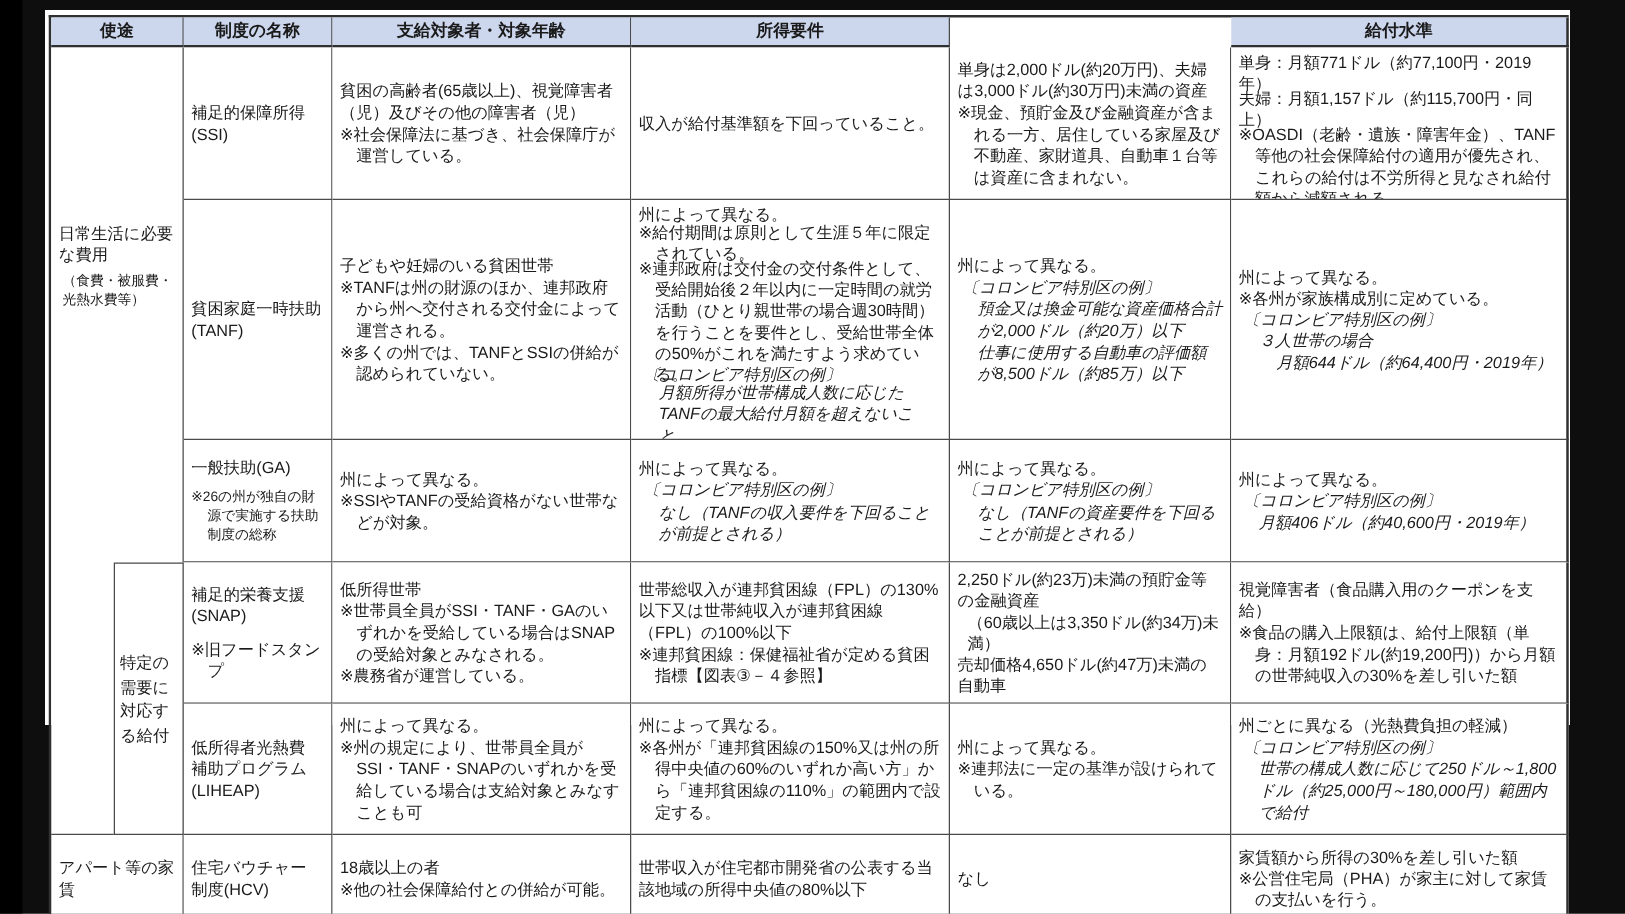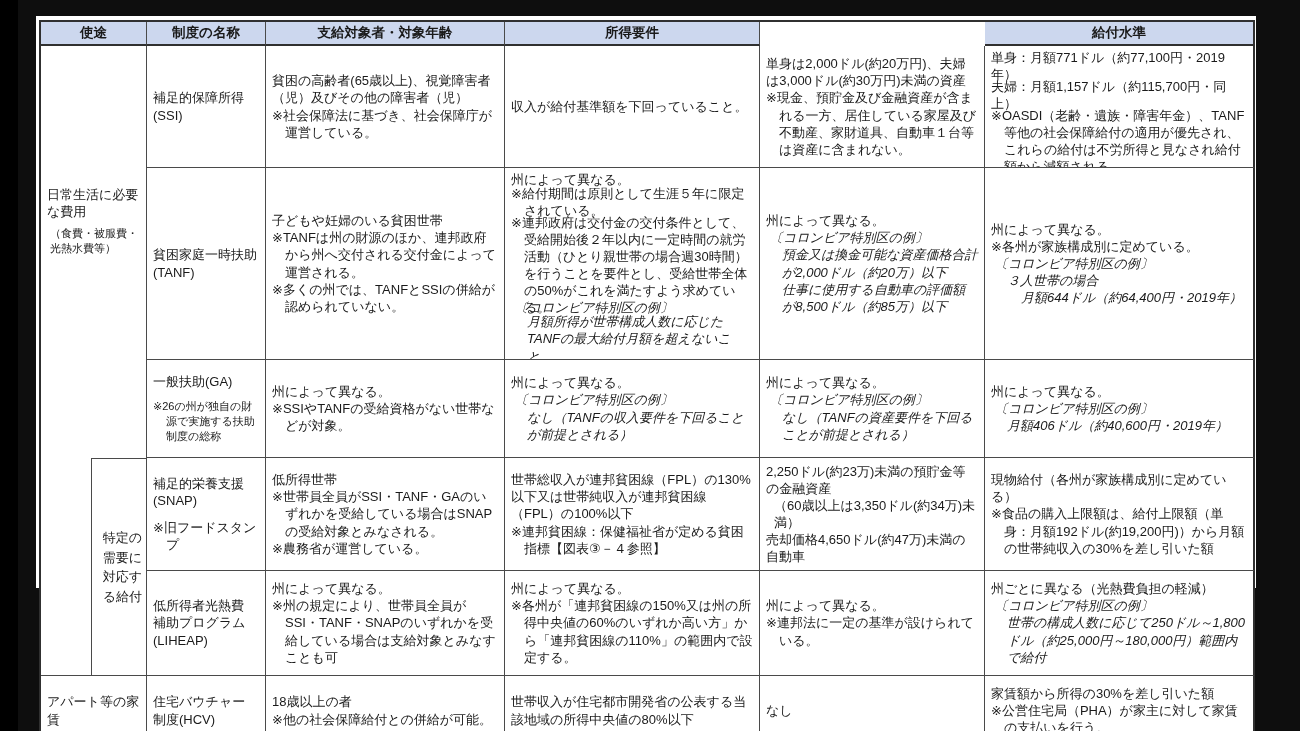--- a/index.html
+++ b/index.html
@@ -13,21 +13,21 @@
   *{margin:0;padding:0;box-sizing:border-box;}
   html,body{width:1300px;height:731px;overflow:hidden;}
   body{
     background:var(--canvas-bg);
     font-family:"Liberation Sans","DejaVu Sans",sans-serif;
     color:var(--ink);
     position:relative;
   }
   .edge-left{position:absolute;left:0;top:0;width:18px;height:731px;background:#000;}
   .page{
-    position:absolute;left:36px;top:16px;width:1220px;height:572px;
+    position:absolute;left:36px;top:8px;width:1220px;height:572px;
     background:var(--page-bg);
   }
   .tbl{
     position:absolute;left:3px;top:4px;
     display:grid;
     grid-template-columns:50px 56px 119px 239px 255px 225px 270px;
     grid-template-rows:24px 122px 192px 98px 113px 105px 71px;
     border-top:2px solid var(--border-strong);
     border-left:2px solid var(--border-strong);
     font-size:13px;
@@ -63,21 +63,20 @@
   .gap{margin-top:9px;}
   .use-main{font-size:13px;}
   .use-sub{font-size:11px;padding-left:3px;margin-top:6px;}
   
   .use-daily{justify-content:flex-start;padding-top:140px;z-index:0;}
   .use-specific{
     z-index:1;
     border:1px solid var(--border);
     padding:8px 4px;
     line-height:1.5;
-    text-align:right;
   }
   
   .g-h-use{grid-column:1/3;grid-row:1;}
   .g-h-name{grid-column:3/4;grid-row:1;}
   .g-h-target{grid-column:4/5;grid-row:1;}
   .g-h-income{grid-column:5/6;grid-row:1;}
   .g-h-asset{grid-column:6/7;grid-row:1;}
   .g-h-benefit{grid-column:7/8;grid-row:1;}
   .g-use-daily{grid-column:1/3;grid-row:2/7;}
   .g-use-specific{grid-column:2/3;grid-row:5/7;}
@@ -207,21 +206,21 @@
     <div class="cell c-income r-snap">
         <div class="ln">世帯総収入が連邦貧困線（FPL）の130%以下又は世帯純収入が連邦貧困線（FPL）の100%以下</div>
         <div class="ln note">※連邦貧困線：保健福祉省が定める貧困指標【図表③－４参照】</div>
       </div>
     <div class="cell c-asset r-snap">
         <div class="ln">2,250ドル(約23万)未満の預貯金等の金融資産</div>
         <div class="ln ind">（60歳以上は3,350ドル(約34万)未満）</div>
         <div class="ln">売却価格4,650ドル(約47万)未満の自動車</div>
       </div>
     <div class="cell c-benefit r-snap last-col">
-        <div class="ln">現物給付（各州が家族構成別に定めている）</div>
+        <div class="ln">視覚障害者（食品購入用のクーポンを支給）</div>
         <div class="ln note">※食品の購入上限額は、給付上限額（単身：月額192ドル(約19,200円)）から月額の世帯純収入の30%を差し引いた額</div>
       </div>
 
     <div class="cell c-name r-liheap">
         <div class="ln">低所得者光熱費</div>
         <div class="ln">補助プログラム</div>
         <div class="ln">(LIHEAP)</div>
       </div>
     <div class="cell c-target r-liheap">
         <div class="ln">州によって異なる。</div>

